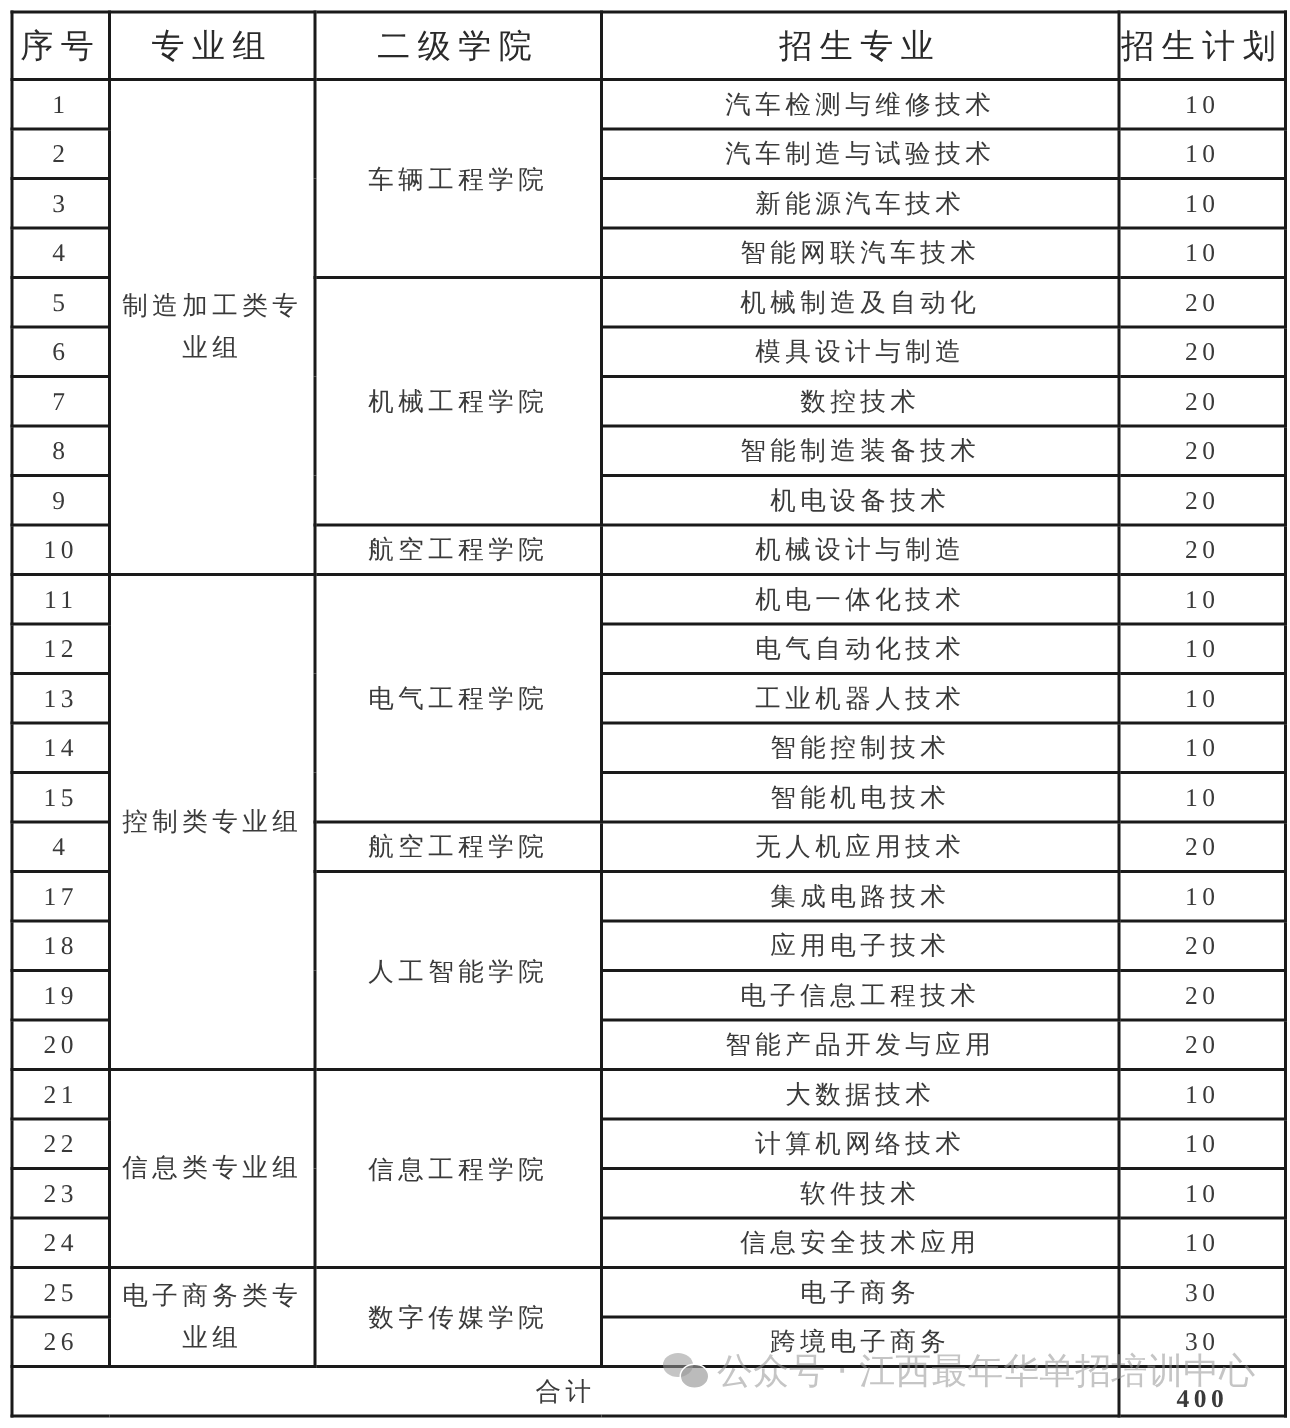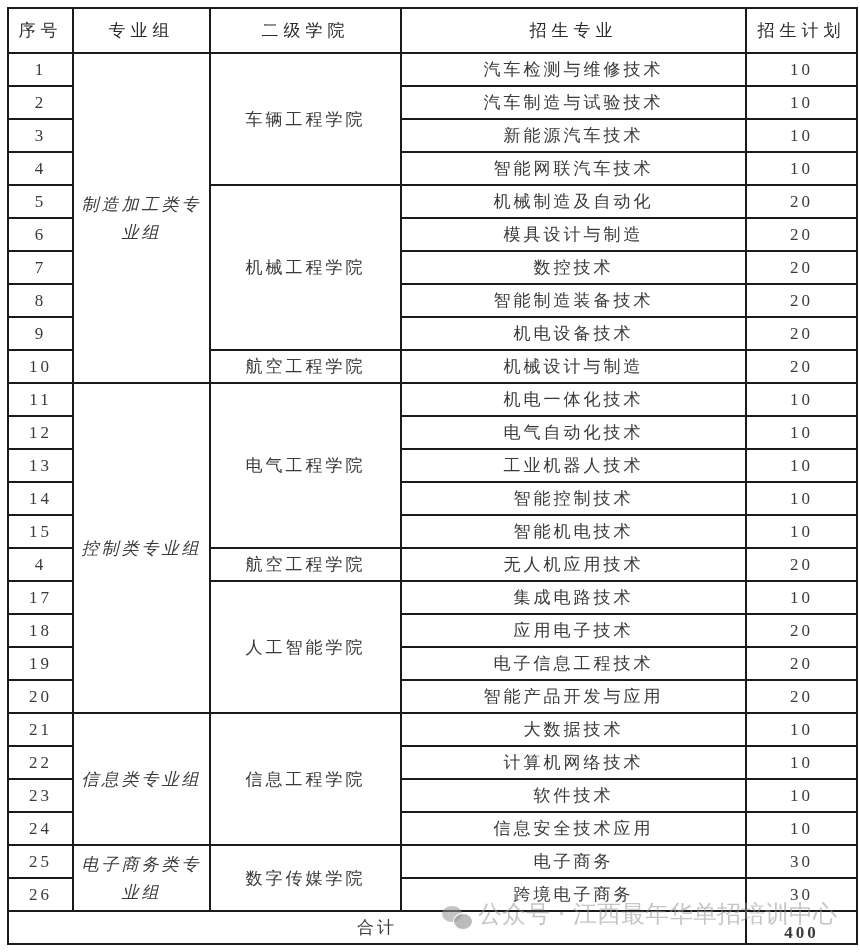--- a/index.html
+++ b/index.html
@@ -29,36 +29,35 @@
       vertical-align: middle;
       padding: 0;
       font-weight: normal;
       font-size: 17px;
       color: #3a3a3a;
       letter-spacing: 3px;
       overflow: hidden;
     }
     table.enroll th {
       height: 43px;
-      font-size: 17px;
+      font-size: 22px;
       color: #2a2a2a;
       letter-spacing: 5px;
     }
     table.enroll td {
       height: 31px;
     }
     td.num {
       font-family: "Liberation Serif", "DejaVu Serif", serif;
       font-size: 17px;
       letter-spacing: 0;
     }
     td.group {
       line-height: 28px;
       padding: 0 6px;
-      font-style: italic;
     }
     td.group.top {
       vertical-align: top;
       padding-top: 6px;
     }
     td.total-label {
       text-align: right;
       padding-right: 0;
     }
     .total-label span {
@@ -70,21 +69,21 @@
     col.c2 { width: 137px; }
     col.c3 { width: 191px; }
     col.c4 { width: 345px; }
     col.c5 { width: 111px; }
 
     .watermark {
       position: absolute;
       left: 442px;
       top: 898px;
       display: flex;
-      align-items: flex-end;
+      align-items: center;
       gap: 6px;
       font-family: "DejaVu Sans", "Liberation Sans", sans-serif;
       font-size: 24px;
       color: rgba(150,150,150,0.55);
       pointer-events: none;
       white-space: nowrap;
     }
     .watermark .wm-icon {
       width: 30px;
       height: 24px;

